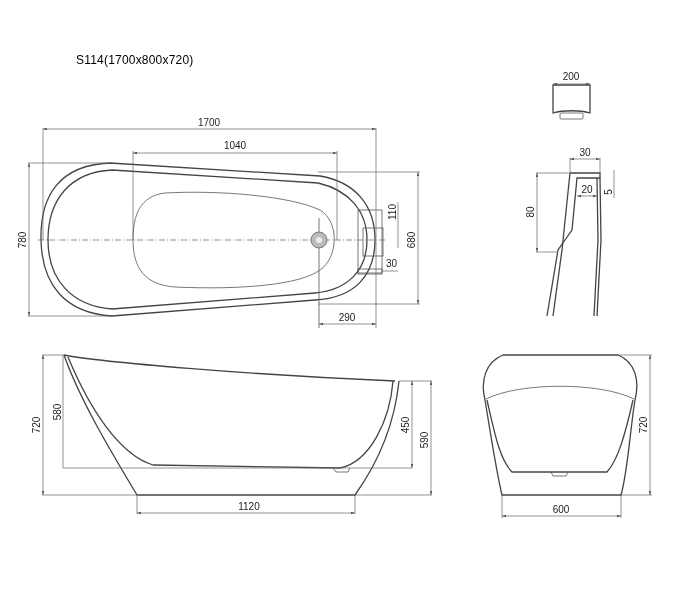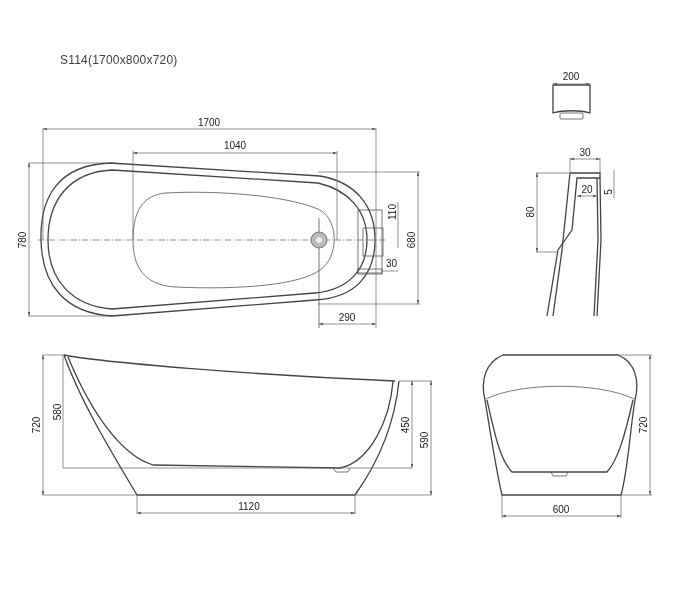--- a/index.html
+++ b/index.html
@@ -1,17 +1,17 @@
 <!DOCTYPE html>
 <html><head>
 <meta charset="utf-8">
 <style>
   html, body { margin: 0; padding: 0; background: #ffffff; }
   body { width: 675px; height: 607px; position: relative; overflow: hidden; font-family: "Liberation Sans", sans-serif; }
-  #title { position: absolute; left: 60px; top: 53px; font-size: 12px; color: #404040; letter-spacing: 0.2px; }
+  #title { position: absolute; left: 76px; top: 53px; font-size: 12px; color: #000000; letter-spacing: 0.2px; }
   svg#drawing { position: absolute; left: 0; top: 0; }
   svg text { font-family: "Liberation Sans", sans-serif; font-size: 10px; fill: #222; }
   .outline { fill: none; stroke: #444; stroke-width: 1.3; }
   .thin { fill: none; stroke: #555; stroke-width: 0.8; }
   .dim { fill: none; stroke: #666; stroke-width: 0.7; }
   .center { fill: none; stroke: #666; stroke-width: 0.7; stroke-dasharray: 6 2 1 2; }
 </style>
 </head>
 <body>
 

